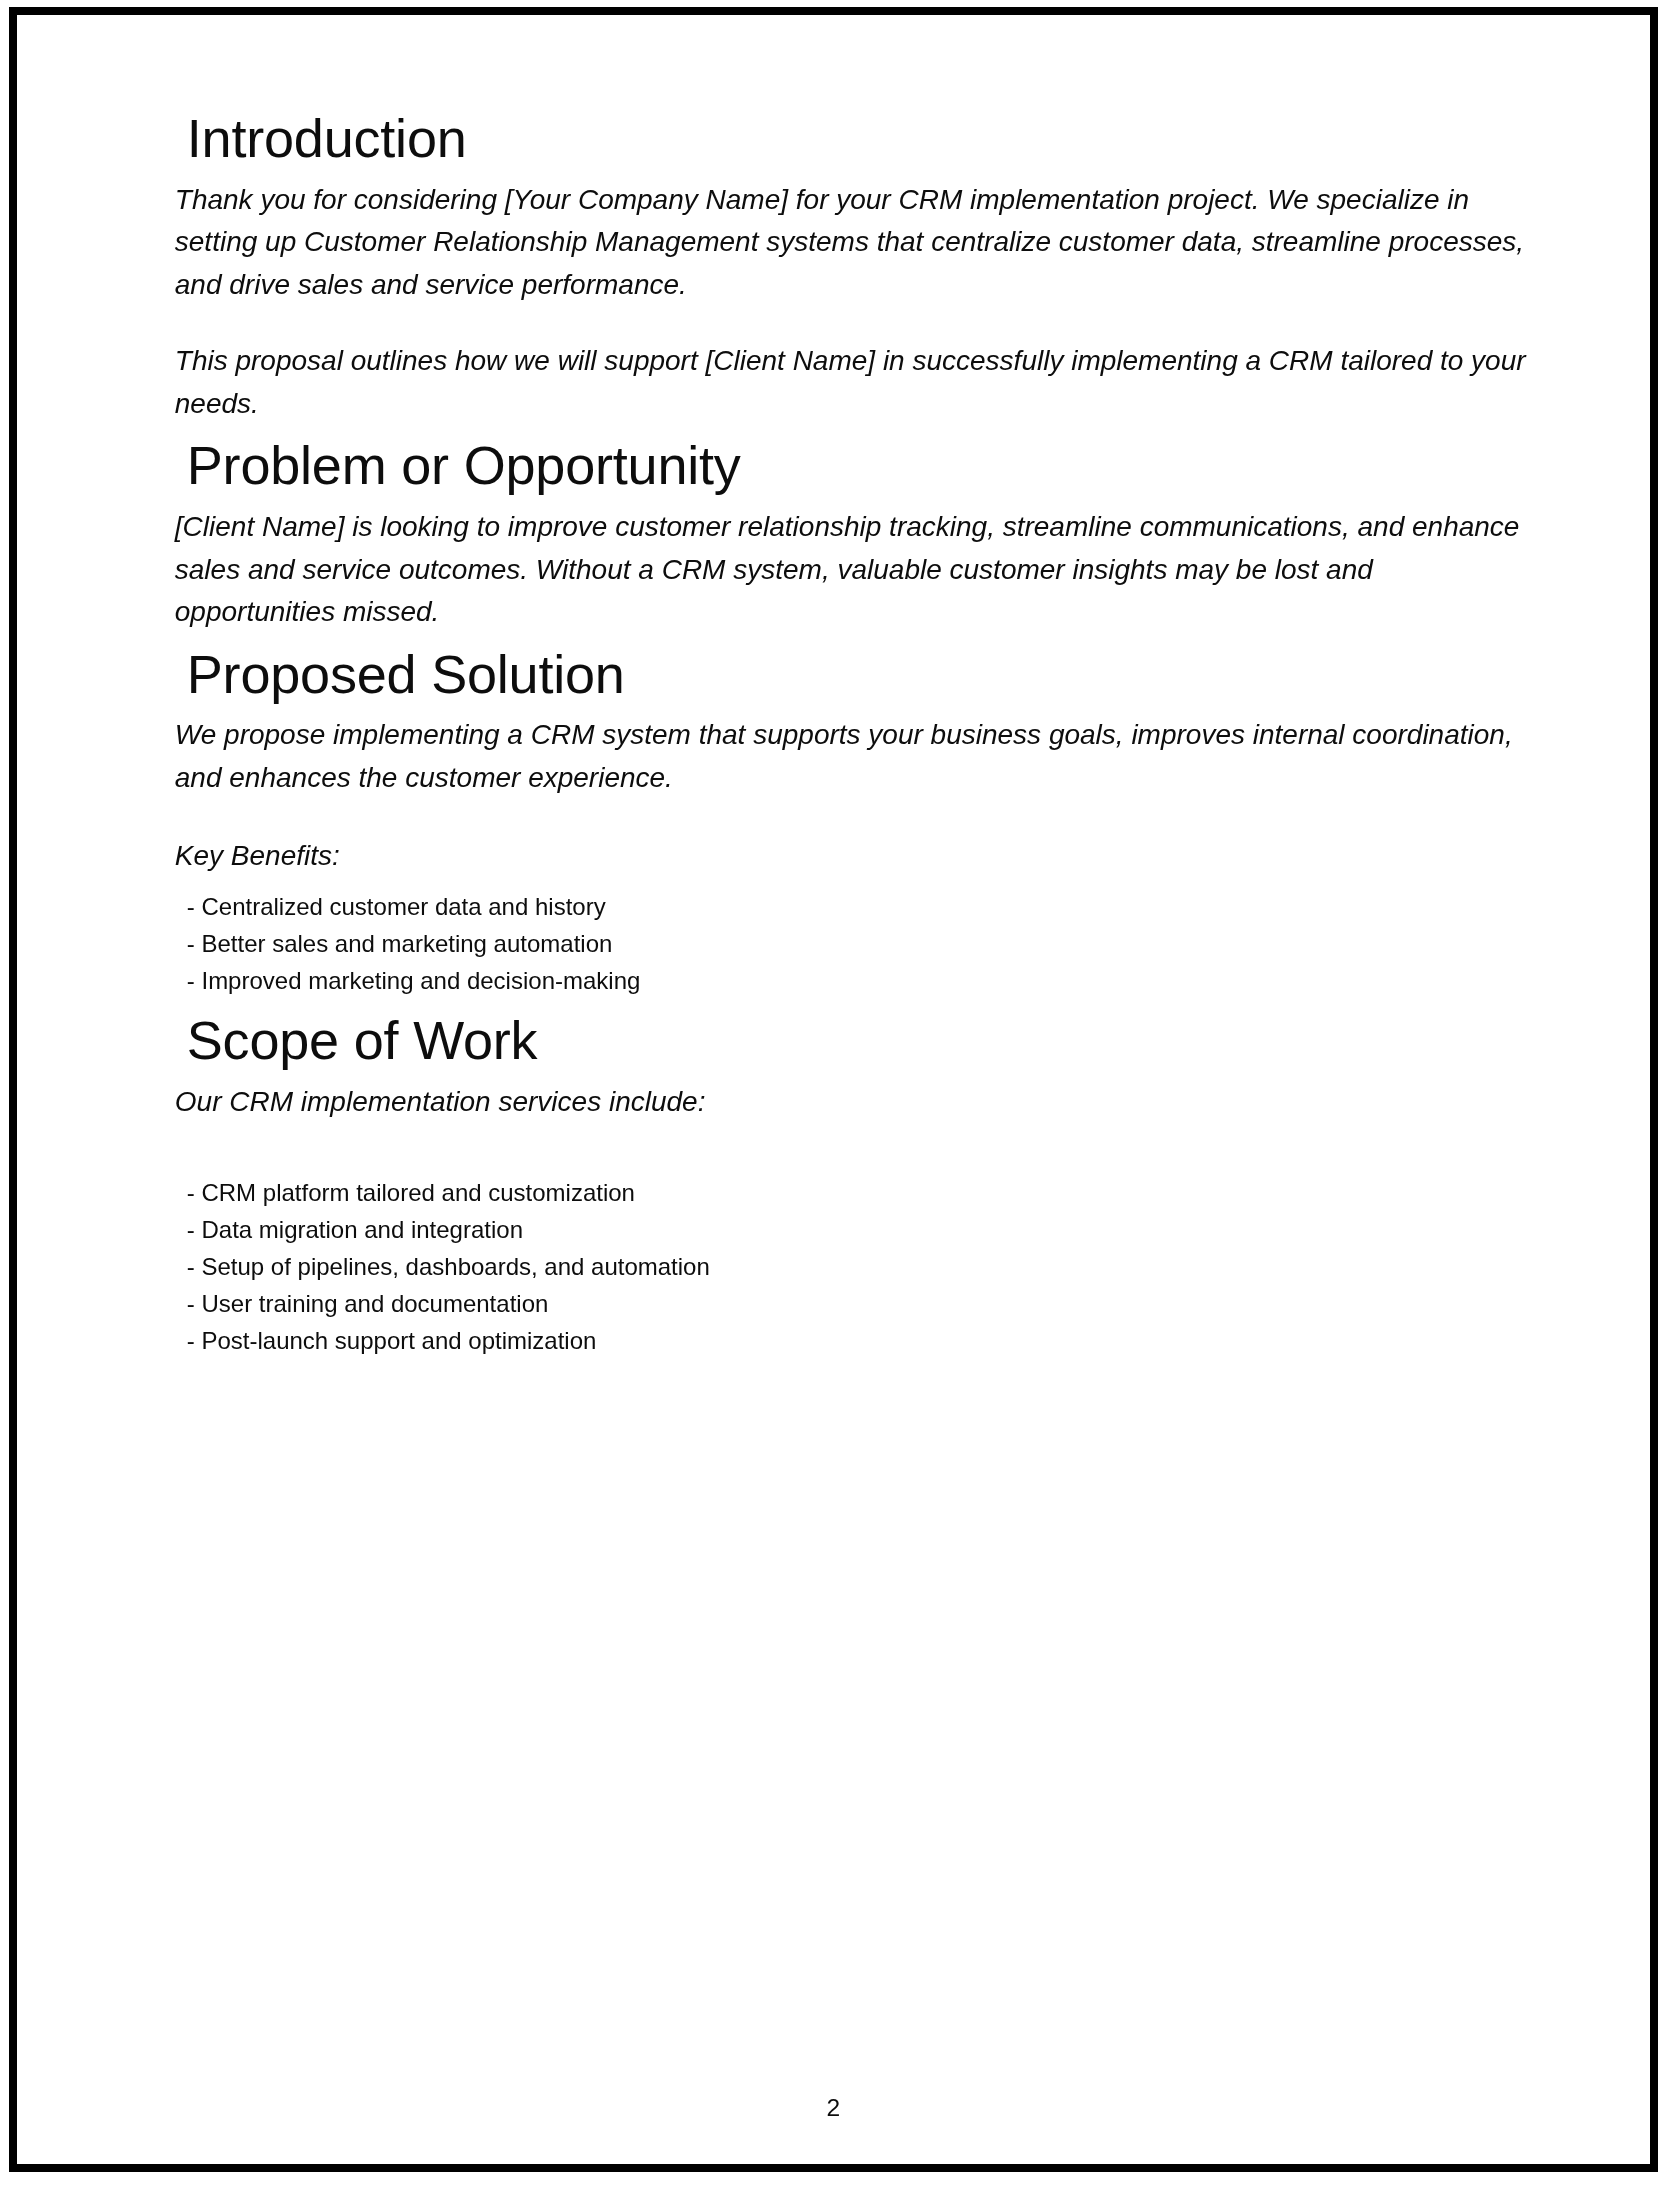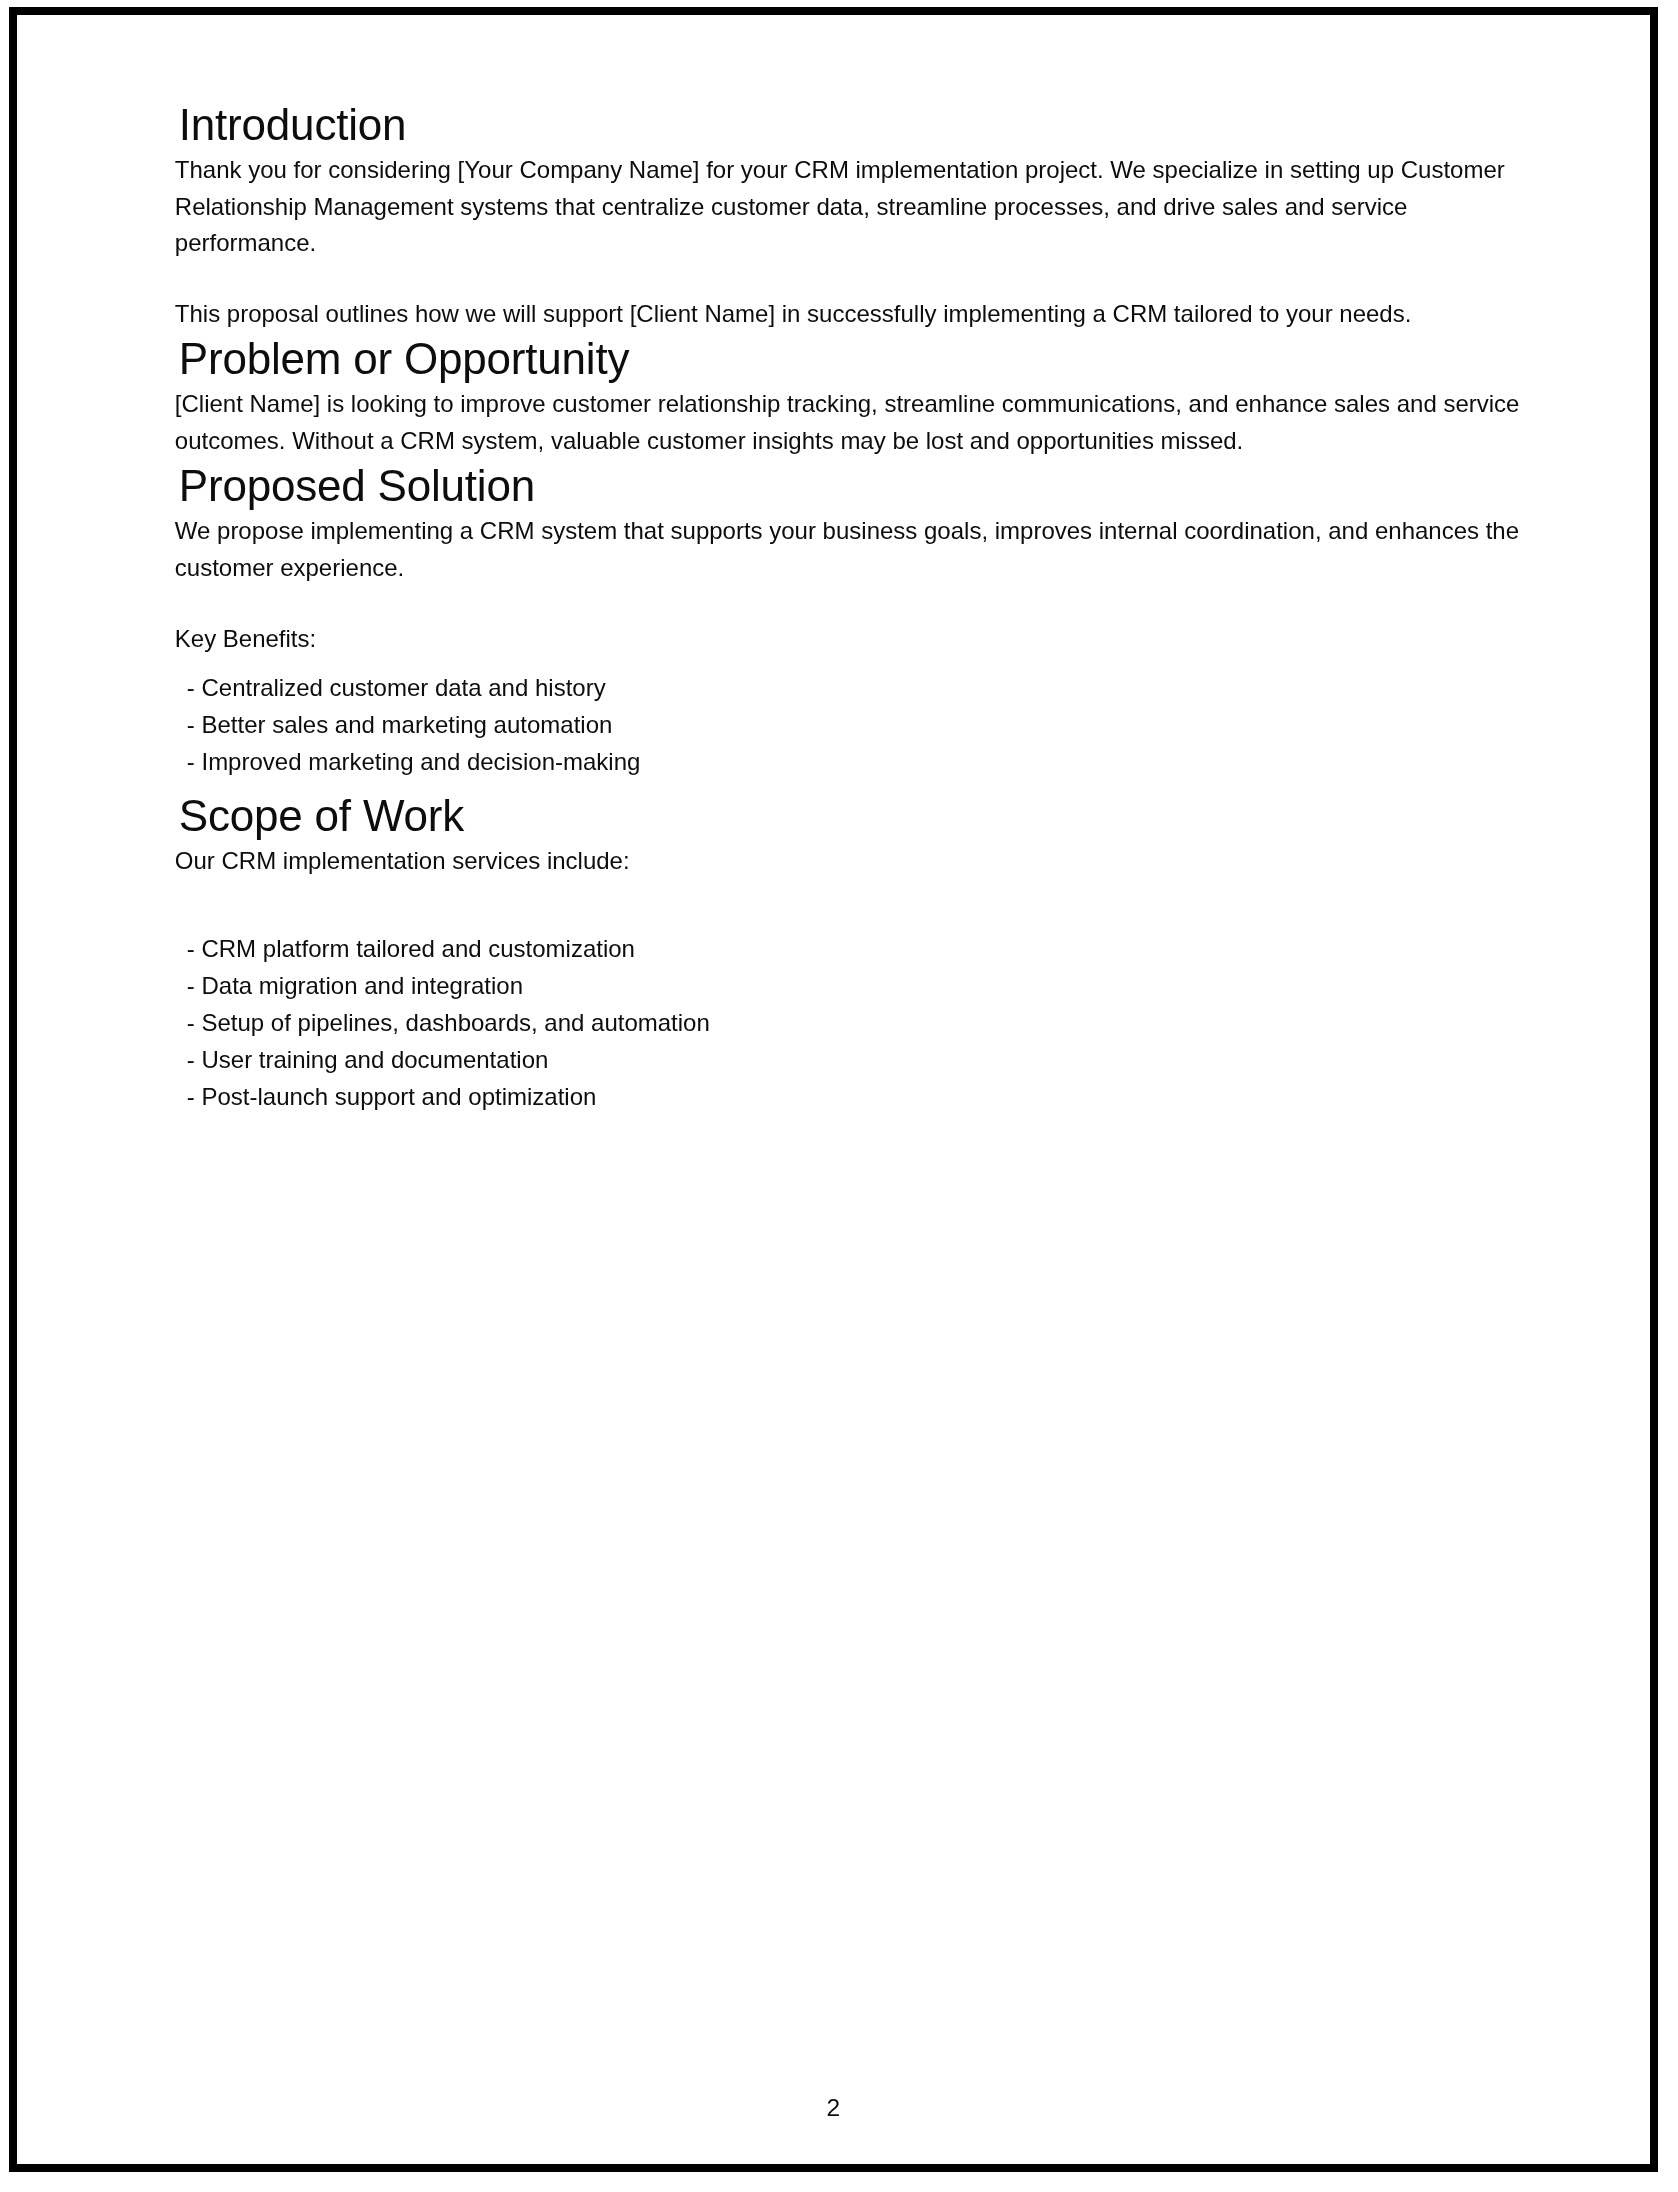--- a/index.html
+++ b/index.html
@@ -29,38 +29,39 @@
   .page-body {
     position: absolute;
     left: 158px;
     top: 83px;
     width: 1352px;
   }
 
   h1.section-heading {
     font-family: "Liberation Sans", sans-serif;
     font-weight: 400;
-    font-size: 44px;
+    font-size: 54px;
     line-height: 1.05;
     color: #0d0d0d;
-    margin: 4px;
+    margin: 12px;
     letter-spacing: -0.2px;
   }
 
   .heading-intro   { margin-top: 0px;  margin-bottom: 23px; }
   .heading-problem { margin-top: 61px; margin-bottom: 23px; }
   .heading-solution{ margin-top: 61px; margin-bottom: 23px; }
   .heading-scope   { margin-top: 63px; margin-bottom: 23px; }
   .heading-timeline{ margin-top: 63px; margin-bottom: 21px; }
 
   p.body-text {
-    font-size: 24px;
+    font-size: 28px;
     line-height: 1.52;
     margin: 0;
     color: #0d0d0d;
+    font-style: italic;
   }
 
   p.body-text + p.body-text {
     margin-top: 34px;
   }
 
   .list-block {
     margin: 12px;
     padding: 0;
     list-style: none;

